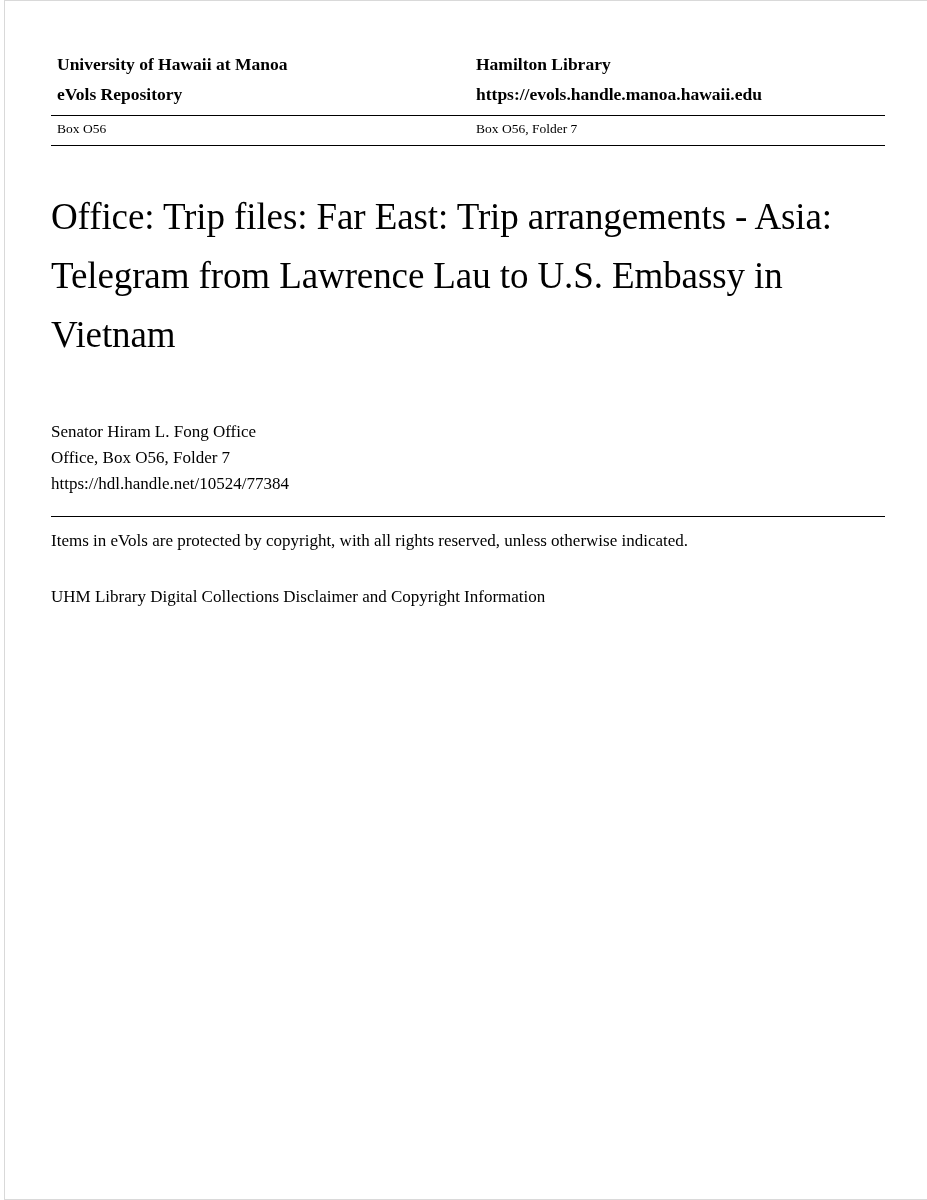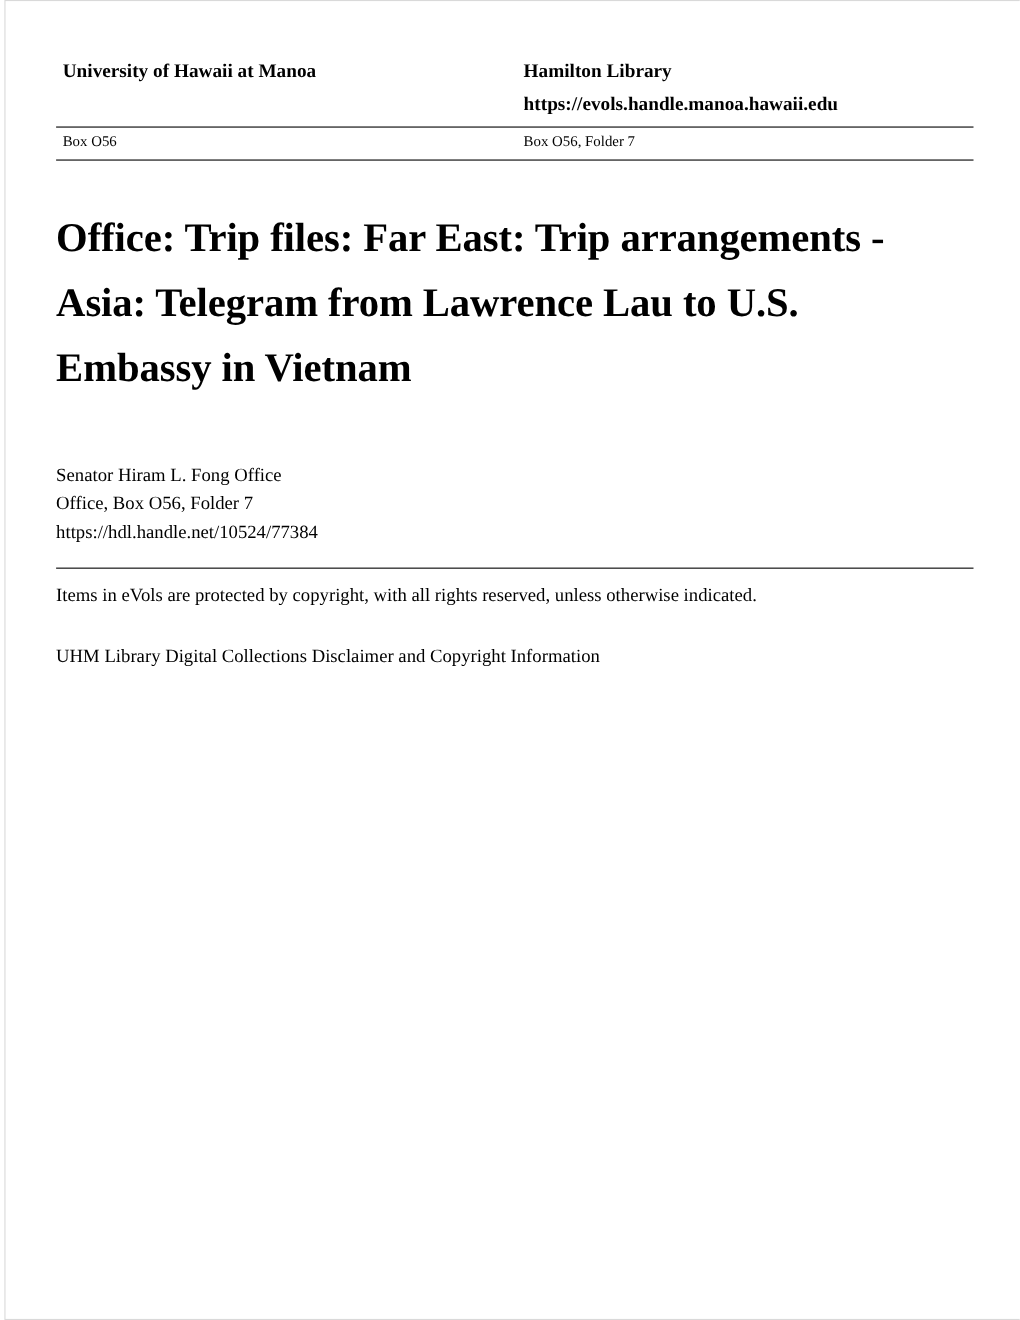--- a/index.html
+++ b/index.html
@@ -75,21 +75,21 @@
   }
 
   
   .title {
     position: absolute;
     left: 0;
     top: 186px;
     width: 820px;
     font-size: 37px;
     line-height: 59px;
-    font-weight: bold;
+    font-weight: normal;
     letter-spacing: -0.1px;
   }
 
   
   .citation {
     position: absolute;
     left: 0;
     top: 418px;
     width: 820px;
     font-size: 17px;
@@ -124,20 +124,21 @@
 </head>
 <body>
 
 <div class="page">
   <div class="content">
 
     <div class="header">
       <div class="hdr-row">
         <div class="hdr-col-left">
           <div class="hdr-strong hdr-pad-left">University of Hawaii at Manoa</div>
+          <div class="hdr-strong hdr-pad-left">eVols Repository</div>
         </div>
         <div class="hdr-col-right">
           <div class="hdr-strong">Hamilton Library</div>
           <div class="hdr-strong">https://evols.handle.manoa.hawaii.edu</div>
         </div>
       </div>
       <div class="rule-thick"></div>
       <div class="sub-row">
         <div class="hdr-col-left">
           <div class="hdr-small hdr-pad-left">Box O56</div>

